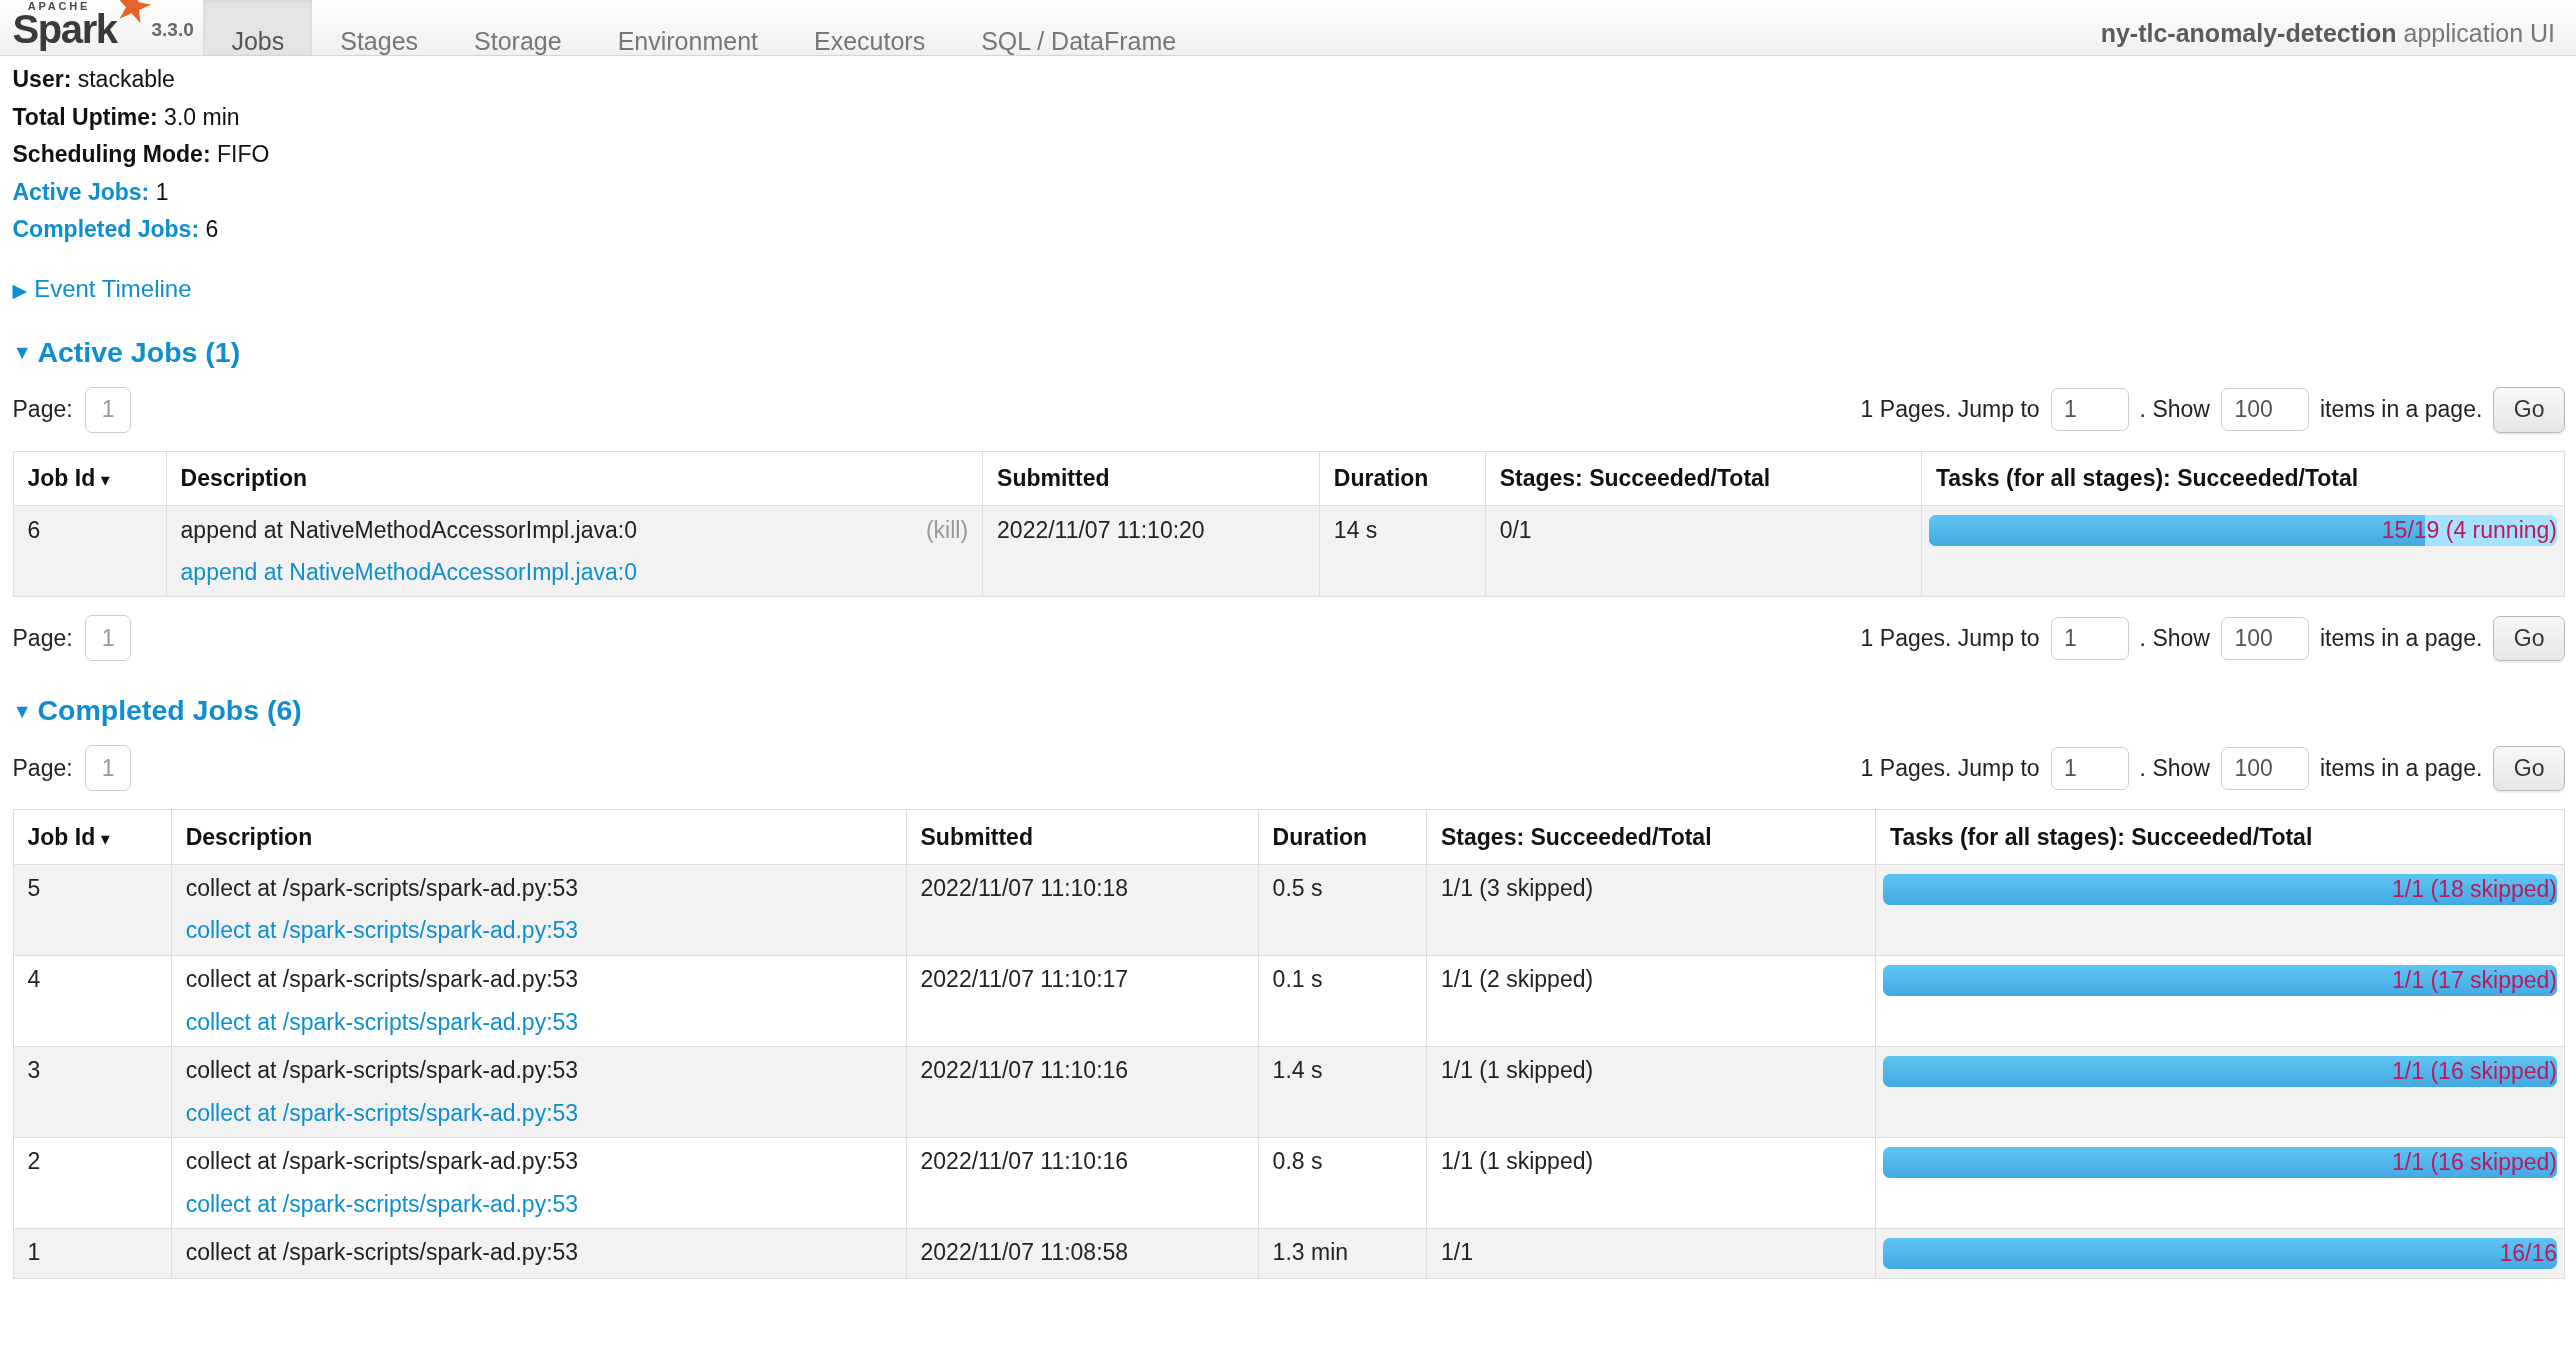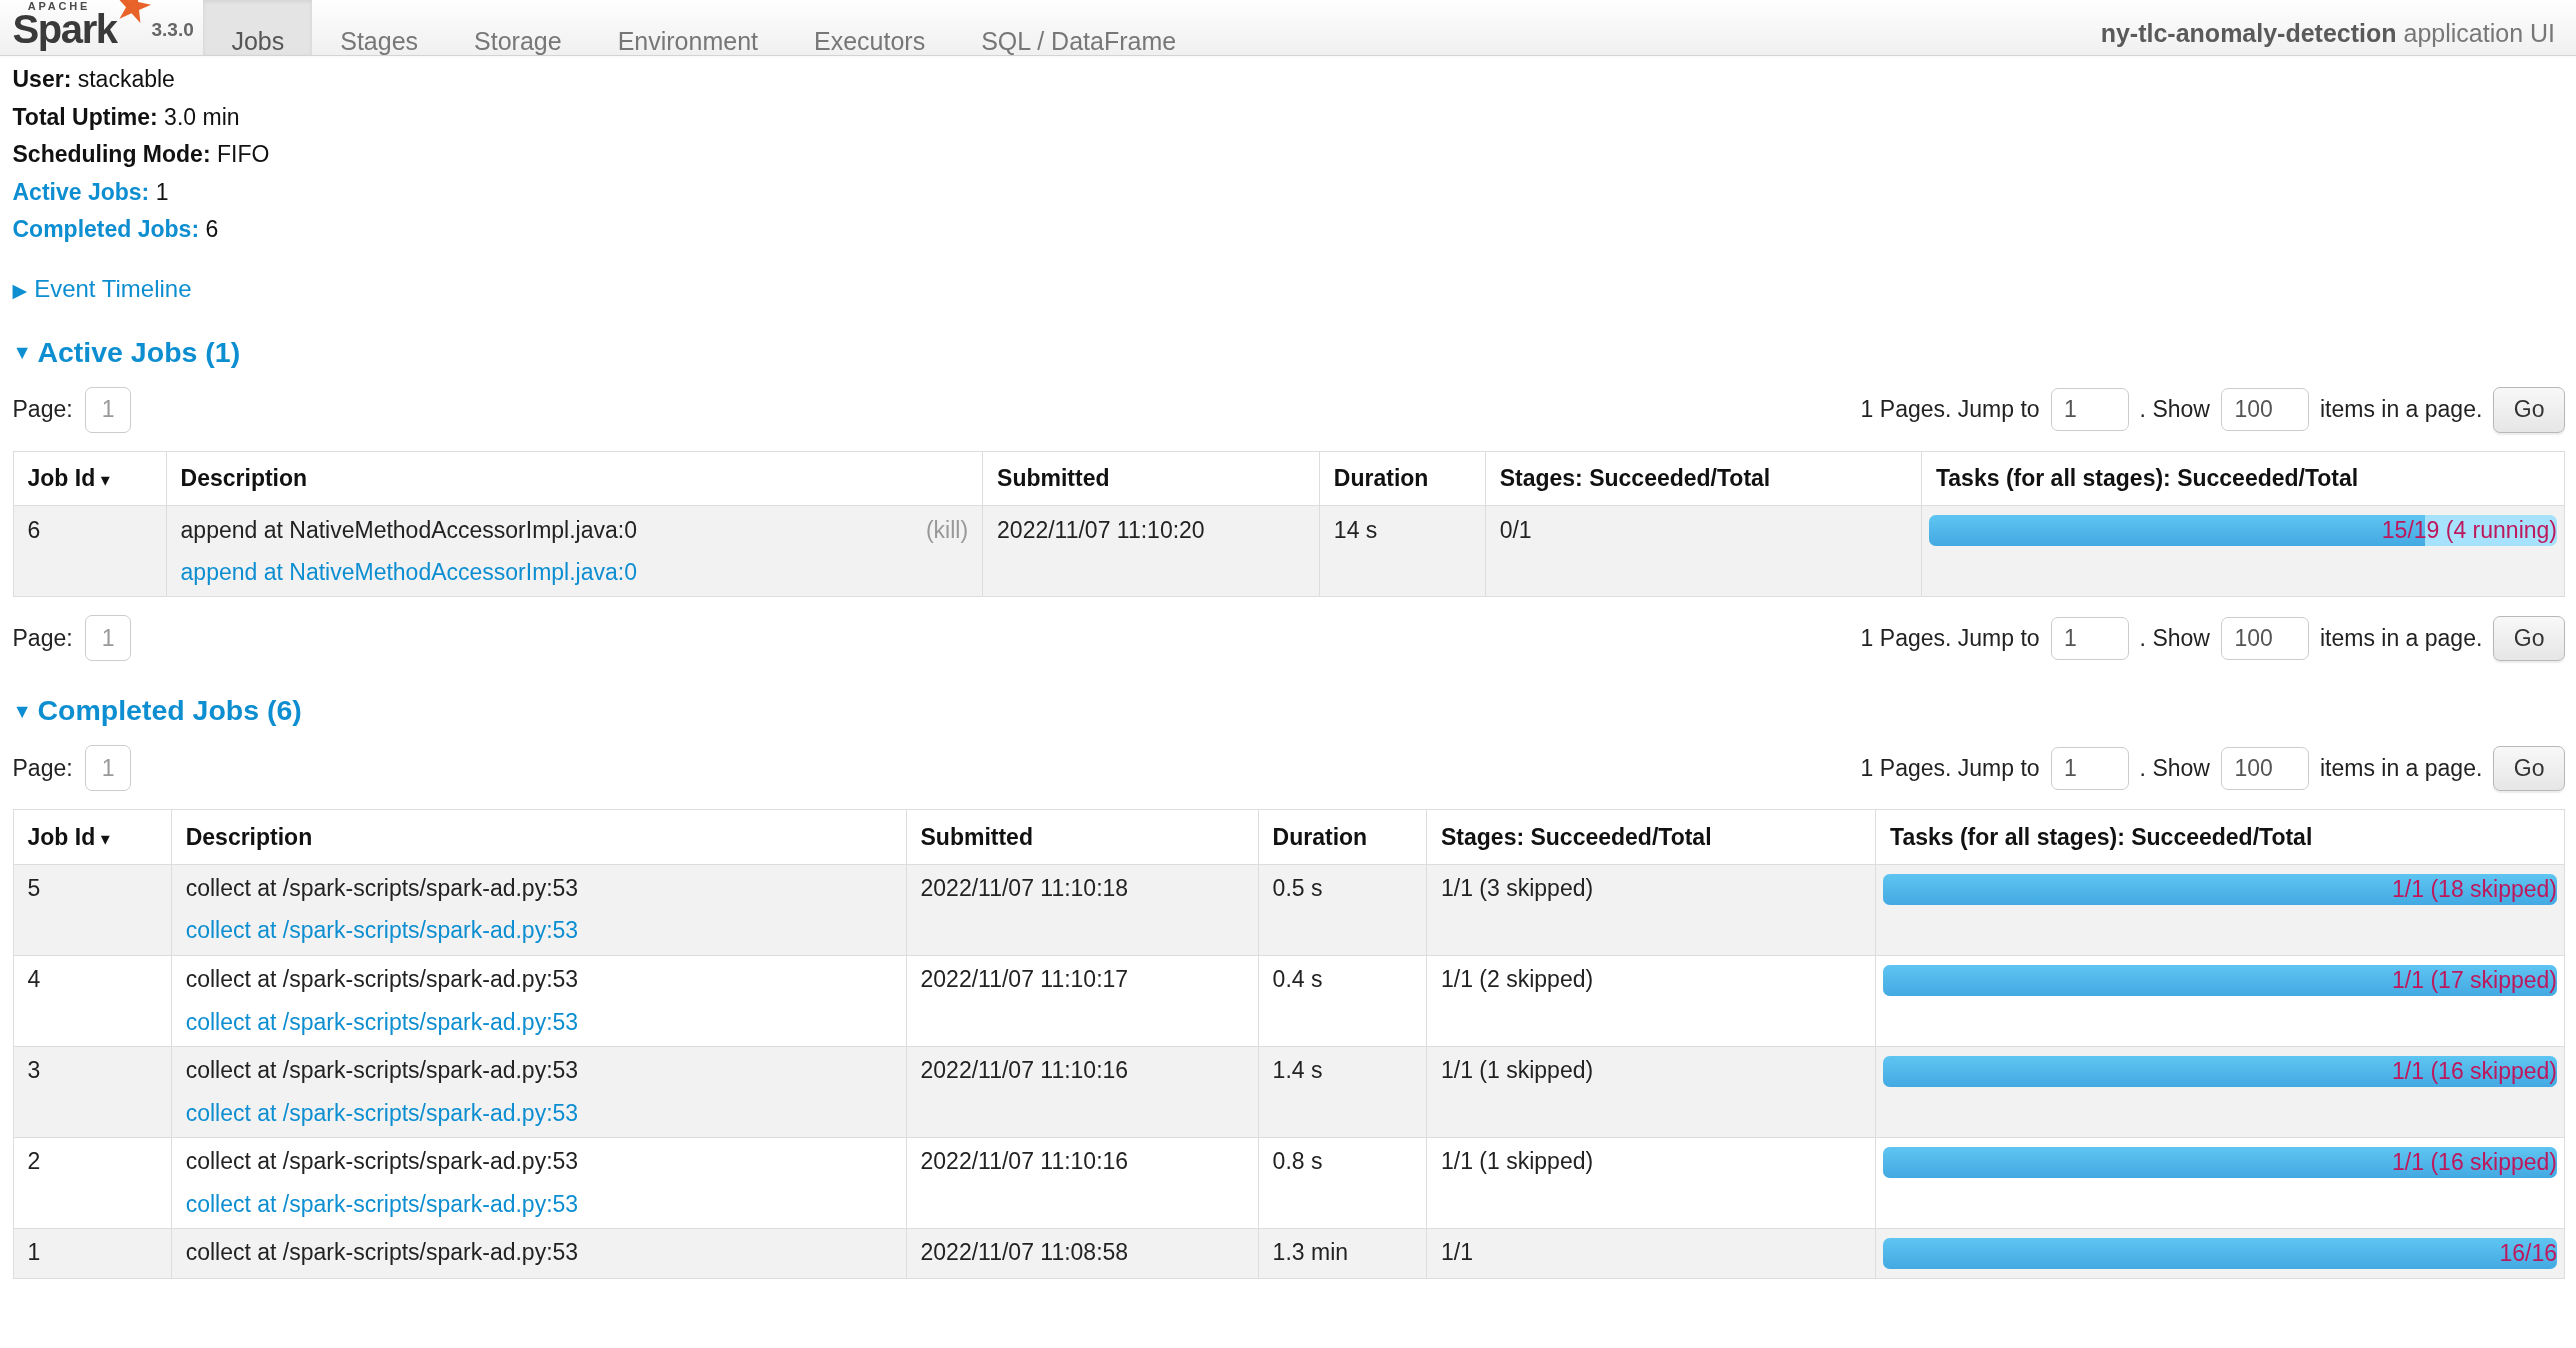--- a/index.html
+++ b/index.html
@@ -291,21 +291,21 @@
   <tr>
     <td>4</td>
     <td>
       <div class="dline">
         <span>collect at /spark-scripts/spark-ad.py:53</span>
 
       </div>
       <a class="dlink" href="#">collect at /spark-scripts/spark-ad.py:53</a>
     </td>
     <td>2022/11/07 11:10:17</td>
-    <td>0.4 s</td>
+    <td>0.1 s</td>
     <td>1/1 (2 skipped)</td>
     <td class="tasks-cell">
       <div class="progress">
         <div class="bar" style="width: 100%;"></div>
         <div class="plabel">1/1 (17 skipped)</div>
       </div>
     </td>
   </tr>
 
   <tr>

